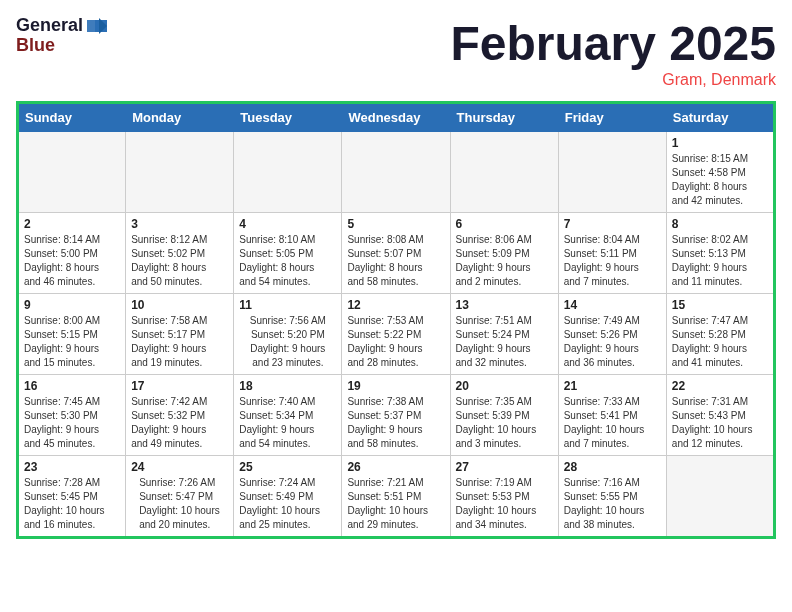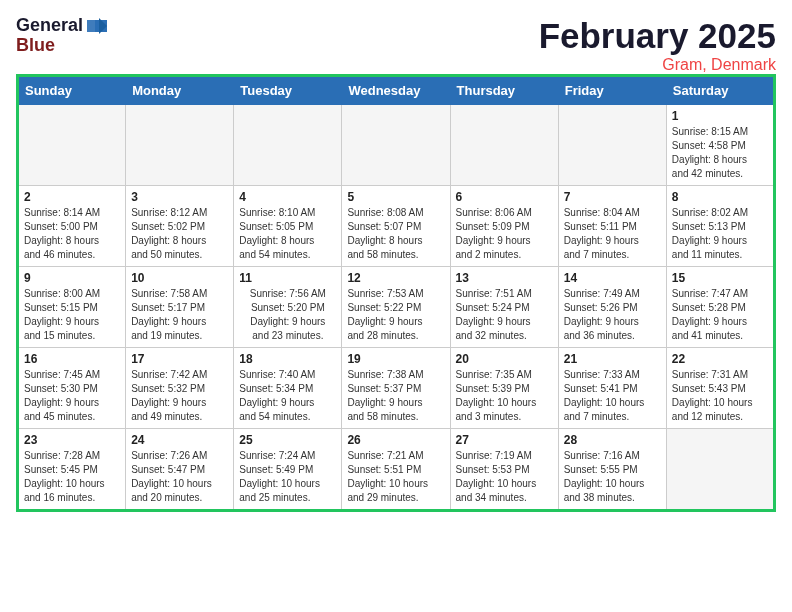--- a/index.html
+++ b/index.html
@@ -7,31 +7,32 @@
       font-family: Arial, sans-serif;
       background: #fff;
       width: 792px;
       min-height: 612px;
       padding: 16px;
     }
     .header-area {
       display: flex;
       justify-content: space-between;
       align-items: flex-start;
+      margin-bottom: 12px;
     }
     .logo {
       display: flex;
       align-items: center;
       gap: 4px;
     }
     .title-area {
       text-align: right;
     }
     .cal-title {
-      font-size: 35px;
+      font-size: 48px;
       font-weight: bold;
       color: #1a1a2e;
     }
     .cal-subtitle {
       font-size: 16px;
       color: #ef4444;
     }
     .calendar {
       width: 100%;
       border-collapse: collapse;
@@ -278,21 +279,21 @@
       <tr>
         <td>
           <span class="day-num">23</span>
           <div class="day-info" style="white-space: pre-line;">Sunrise: 7:28 AM
 Sunset: 5:45 PM
 Daylight: 10 hours
 and 16 minutes.</div>
         </td>
         <td>
           <span class="day-num">24</span>
-          <div class="day-info" style="white-space: pre-line;">Sunrise: 7:26 AM
+          <div class="day-info" style="white-space: pre-line; margin-left: 8px;">Sunrise: 7:26 AM
 Sunset: 5:47 PM
 Daylight: 10 hours
 and 20 minutes.</div>
         </td>
         <td>
           <span class="day-num">25</span>
           <div class="day-info" style="white-space: pre-line;">Sunrise: 7:24 AM
 Sunset: 5:49 PM
 Daylight: 10 hours
 and 25 minutes.</div>

